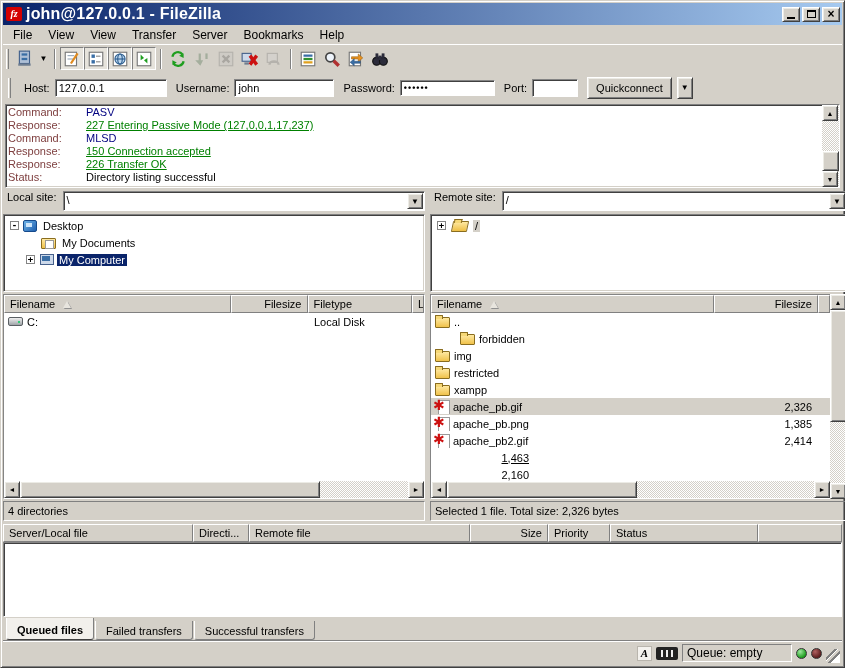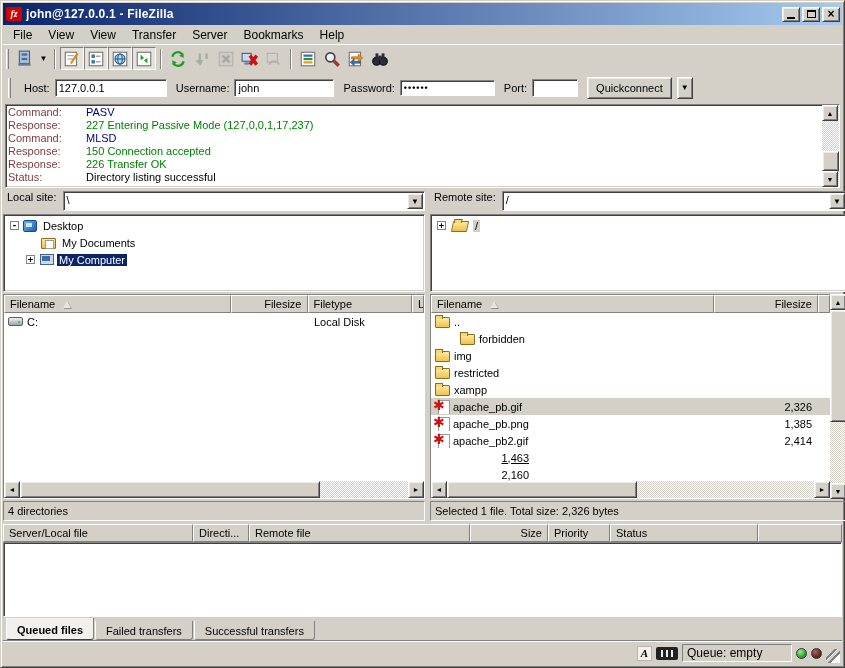--- a/index.html
+++ b/index.html
@@ -14,21 +14,21 @@
     font-family:"Liberation Sans","DejaVu Sans",sans-serif;font-size:11px;color:#000;
     position:relative;
   }
   
   .raised{background:#d4d0c8;border:1px solid;border-color:#ffffff #404040 #404040 #ffffff;box-shadow:inset 1px 1px 0 #ecebe5, inset -1px -1px 0 #808080;}
   .sunkenbox{border:1px solid;border-color:#808080 #ffffff #ffffff #808080;box-shadow:inset 1px 1px 0 #404040, inset -1px -1px 0 #d4d0c8;background:#fff;}
   .field{border:1px solid;border-color:#848484 #ffffff #ffffff #848484;box-shadow:inset 1px 1px 0 #404040;background:#fff;font:11px "Liberation Sans",sans-serif;padding:2px 3px;}
   
   .titlebar{height:22px;background:linear-gradient(to right,#0a246a,#a6caf0);display:flex;align-items:center;padding:0 2px 0 3px;flex:0 0 auto;}
   .appicon{width:16px;height:14px;background:#d40000;color:#fff;font:bold italic 10px/14px "Liberation Serif",serif;text-align:center;border-radius:2px;margin-right:4px;}
-  .title-text{color:#fff;font-weight:bold;font-size:12px;flex:1;letter-spacing:.2px;}
+  .title-text{color:#fff;font-weight:bold;font-size:16px;flex:1;letter-spacing:.2px;}
   .winbtn{width:18px;height:15px;margin-left:2px;display:flex;align-items:center;justify-content:center;font:bold 10px "Liberation Sans",sans-serif;color:#000;}
   .glyph-min{width:8px;height:2px;background:#000;margin-top:7px;}
   .glyph-max{width:9px;height:8px;border:1px solid #000;border-top:2px solid #000;}
   .glyph-close{font-size:12px;line-height:10px;font-weight:bold;}
   
   .menubar{height:20px;display:flex;align-items:center;padding-left:2px;flex:0 0 auto;border-bottom:1px solid #ffffff;}
   .menu-item{padding:2px 8px;font-size:12px;}
   
   .toolbar{height:27px;display:flex;align-items:center;padding:1px 2px;flex:0 0 auto;}
   .tgrip{width:3px;height:20px;border-left:1px solid #fff;border-right:1px solid #808080;margin:0 4px 0 1px;}
@@ -41,21 +41,21 @@
   .quickbar{height:31px;display:flex;align-items:center;padding:2px 4px;flex:0 0 auto;gap:5px;}
   .quickbar label{margin-left:4px;}
   .qc-btn{height:22px;padding:0 8px;font:11px "Liberation Sans",sans-serif;display:flex;align-items:center;}
   .qc-drop{width:16px;height:22px;display:flex;align-items:center;justify-content:center;font-size:8px;}
   
   .logwrap{margin:1px 2px 2px 2px;height:84px;flex:0 0 auto;display:flex;background:#fff;}
   .logbody{flex:1;overflow:hidden;padding:1px 2px;}
   .logline{display:flex;line-height:13px;white-space:nowrap;}
   .log-label{width:78px;color:#7f4040;flex:0 0 auto;}
   .t-command{color:#000080;}
-  .t-response{color:#008000;}
+  .t-response{color:#008000;text-decoration:underline;}
   .t-status{color:#000000;}
   
   .vscroll{width:17px;display:flex;flex-direction:column;background-color:#e9e6e0;background-image:repeating-conic-gradient(#ffffff 0% 25%, #d4d0c8 0% 50%);background-size:2px 2px;flex:0 0 auto;}
   .hscroll{height:17px;display:flex;background-color:#e9e6e0;background-image:repeating-conic-gradient(#ffffff 0% 25%, #d4d0c8 0% 50%);background-size:2px 2px;flex:0 0 auto;}
   .sbtn{width:16px;height:16px;flex:0 0 auto;display:flex;align-items:center;justify-content:center;font-size:7px;color:#000;line-height:1;}
   .hscroll .sbtn{height:17px;}
   .vthumb{width:100%;flex:0 0 auto;}
   .hthumb{height:100%;flex:0 0 auto;}
   .sspace{flex:1;}
   

